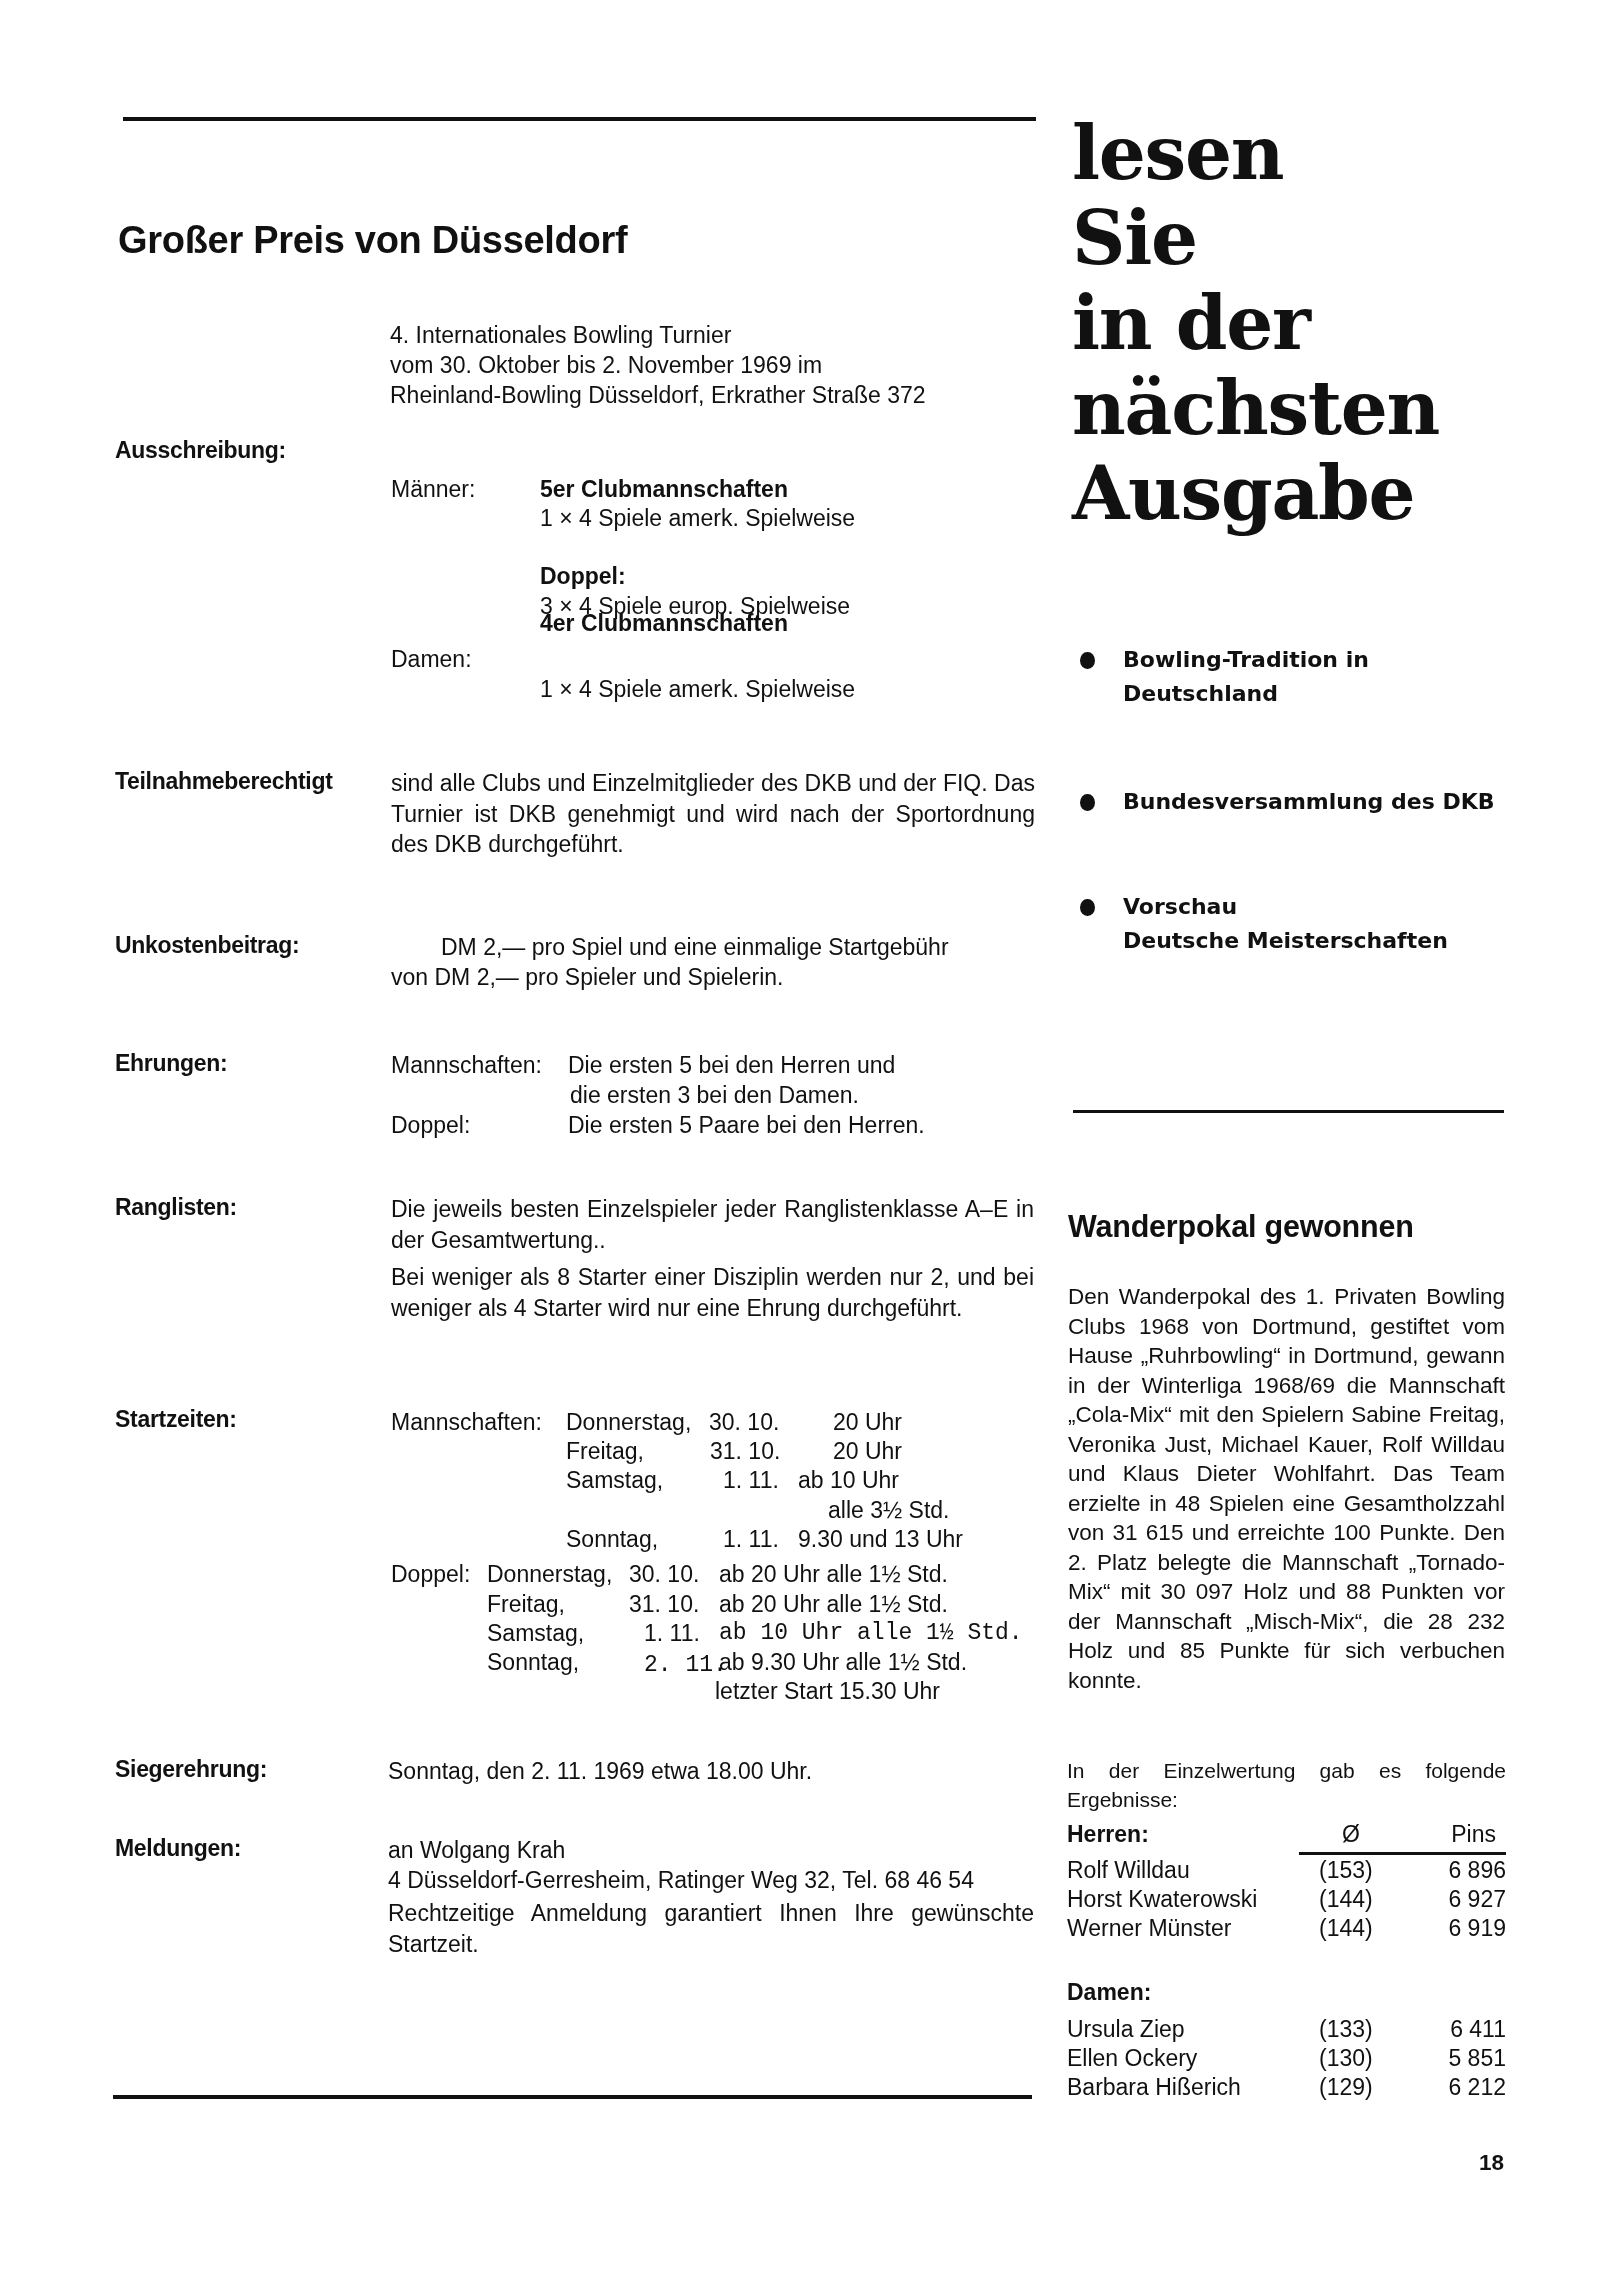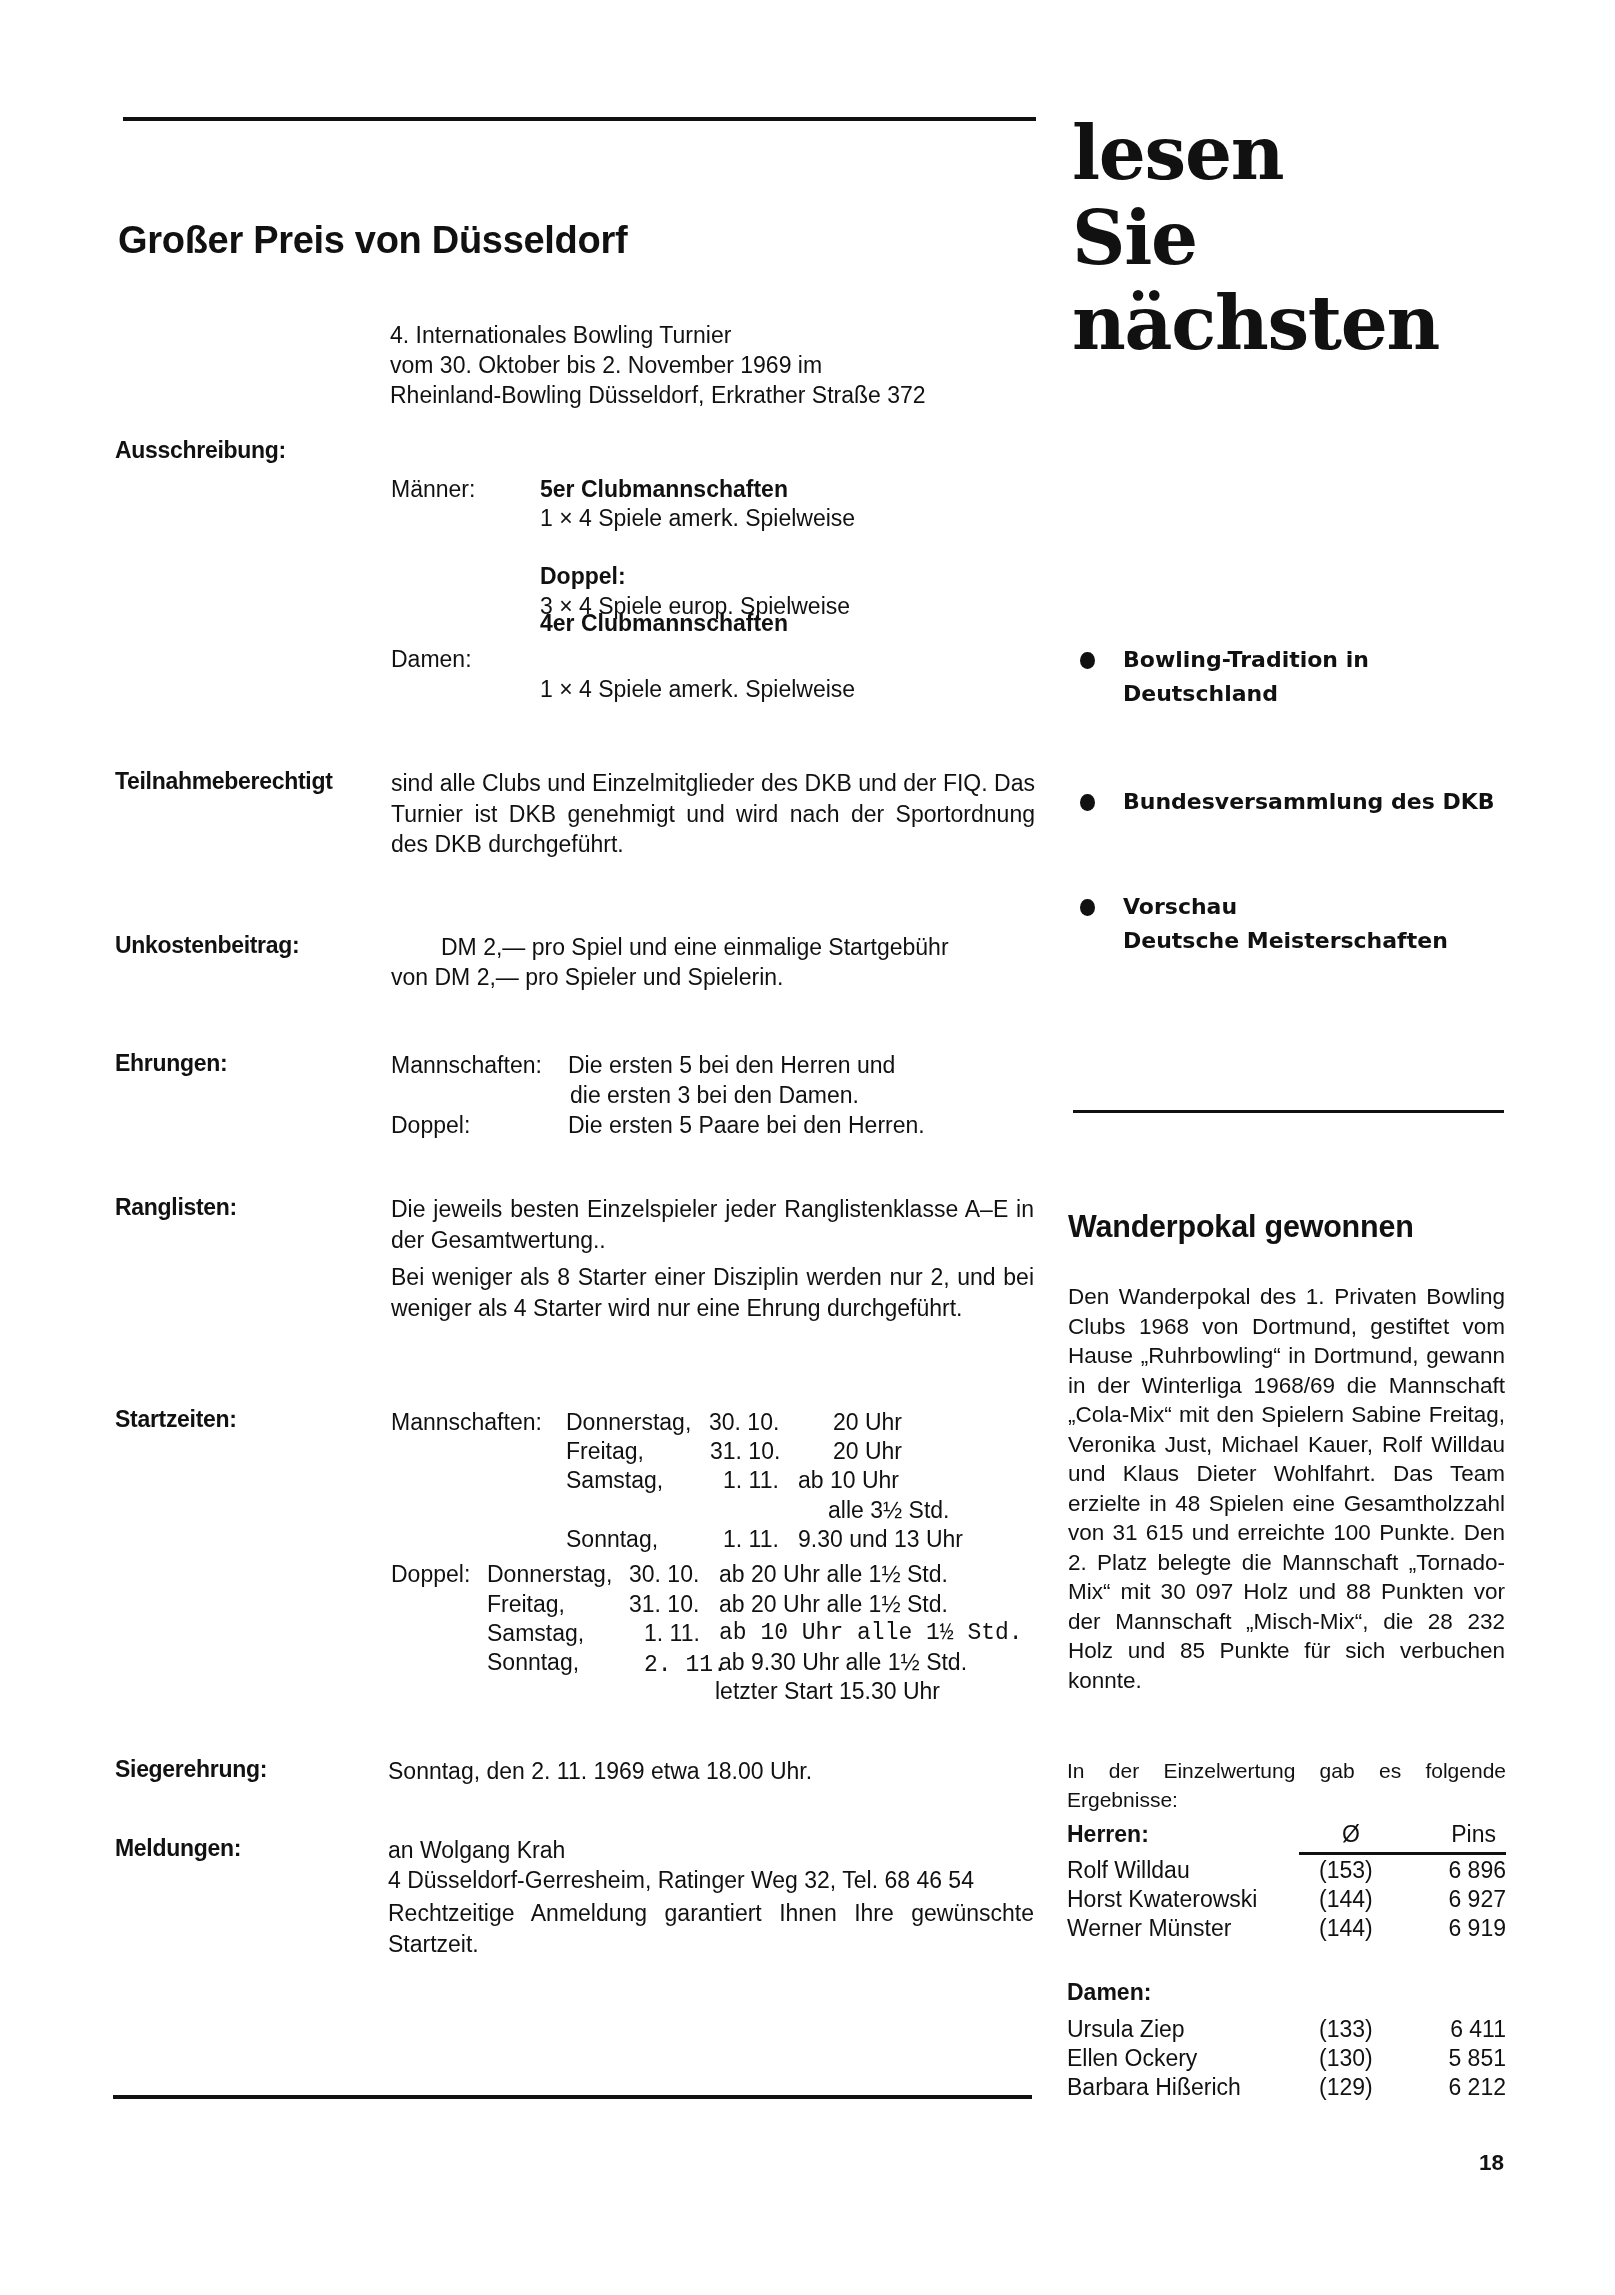--- a/index.html
+++ b/index.html
@@ -112,21 +112,23 @@
 <div class="line" style="left:388px; top:1756px;">Sonntag, den 2. 11. 1969 etwa 18.00 Uhr.</div>
 
 <div class="label" style="top:1835px;">Meldungen:</div>
 <div class="line" style="left:388px; top:1835px;">an Wolgang Krah</div>
 <div class="line" style="left:388px; top:1865px;">4 Düsseldorf-Gerresheim, Ratinger Weg 32, Tel. 68 46 54</div>
 <div class="just" style="left:388px; top:1898px; width:646px;">Rechtzeitige Anmeldung garantiert Ihnen Ihre gewünschte Startzeit.</div>
 
 <div class="big-serif">
   <div>lesen</div>
   <div>Sie</div>
+  <div>in der</div>
   <div>nächsten</div>
+  <div>Ausgabe</div>
 </div>
 
 <div class="bullet-item" style="top:643px;">
   <span class="bullet-dot"></span>
   <div class="bullet-text">Bowling-Tradition in</div>
   <div class="bullet-text">Deutschland</div>
 </div>
 <div class="bullet-item" style="top:785px;">
   <span class="bullet-dot"></span>
   <div class="bullet-text">Bundesversammlung des DKB</div>

